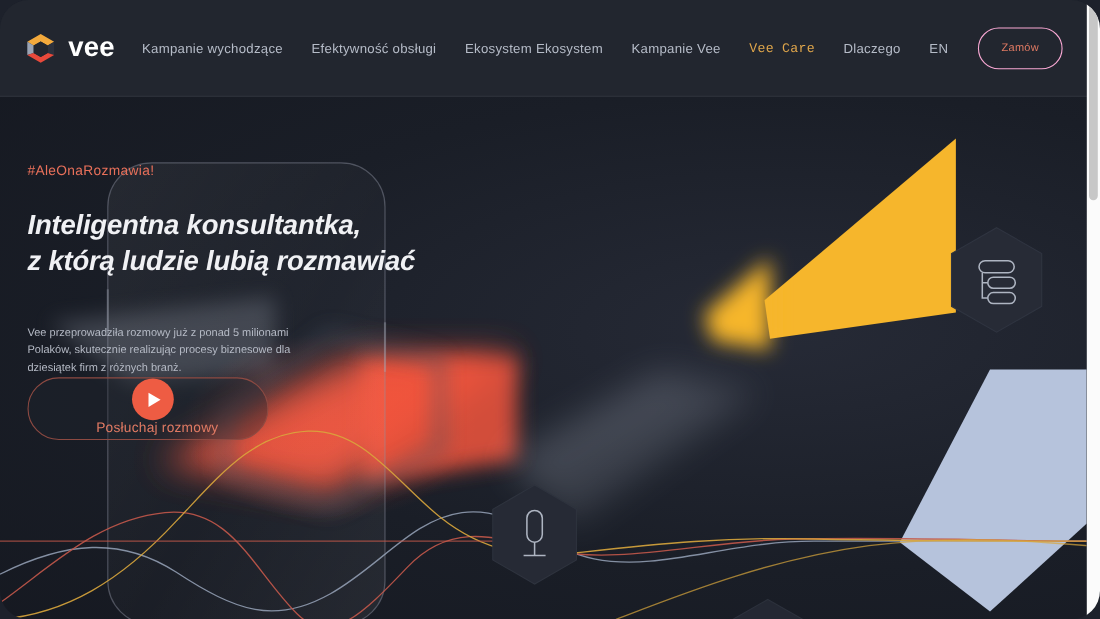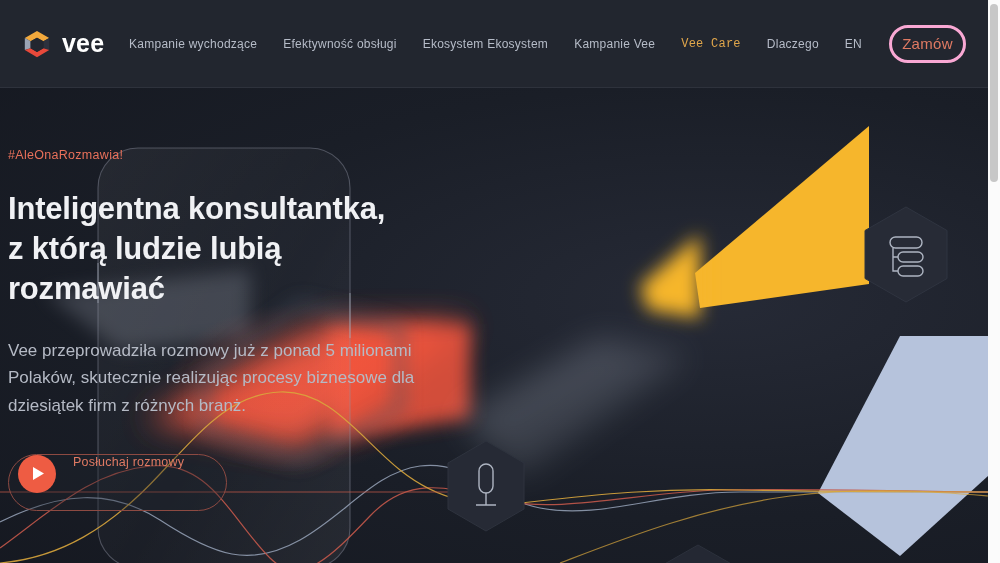--- a/index.html
+++ b/index.html
@@ -11,20 +11,21 @@
     background: #1d212b;
     font-family: "Liberation Sans", sans-serif;
   }
 
   #app {
     position: relative;
     width: 1000px;
     height: 563px;
     overflow: hidden;
     background: #1d212b;
+    border-radius: 26px;
   }
 
   
   .header {
     position: absolute;
     top: 0; left: 0;
     width: 988px;
     height: 88px;
     background: #22262f;
     border-bottom: 1px solid #2e323c;
@@ -63,24 +64,24 @@
     white-space: nowrap;
     cursor: pointer;
   }
   .nav-item.active { color: #e0a64b; font-family: Liberation Mono, monospace; }
 
   .order-btn {
     margin-left: 14px;
     margin-right: 22px;
     width: 77px;
     height: 38px;
-    border: 3px solid #f9a8d4;
+    border: 1px solid #f9a8d4;
     border-radius: 19px;
     color: #e07a63;
-    font-size: 15px;
+    font-size: 10px;
     letter-spacing: 0.3px;
     background: transparent;
     display: flex;
     align-items: center;
     justify-content: center;
     cursor: pointer;
     font-family: "Liberation Sans", sans-serif;
   }
 
   
@@ -89,59 +90,61 @@
     top: 88px; left: 0;
     width: 988px;
     height: 475px;
     background:
       radial-gradient(115% 95% at 72% 45%, #262a36 0%, #1a1e27 48%, #14171f 100%);
     overflow: hidden;
   }
 
   .hero-copy {
     position: absolute;
-    left: 8px;
+    left: 25px;
     top: 60px;
     width: 430px;
     z-index: 30;
   }
 
   .hashtag {
     color: #e8705a;
     font-size: 12.5px;
     letter-spacing: 0.3px;
     margin-bottom: 27px;
   }
 
   .hero-title {
     color: #f0f1f4;
-    font-size: 31px;
+    font-size: 25px;
     font-weight: 700;
     line-height: 1.29;
     letter-spacing: -0.2px;
     white-space: pre-line;
-    margin-bottom: 28px;
+    margin-bottom: 41px;
+    font-style: italic;
   }
 
   .hero-sub {
     color: #b5bac5;
-    font-size: 17px;
+    font-size: 10px;
     line-height: 1.62;
     white-space: pre-line;
-    margin-bottom: 34px;
   }
 
   .cta {
     width: 219px;
     height: 57px;
     border: 1px solid #8d4a42;
     border-radius: 29px;
     display: flex;
+    align-items: center;
     background: rgba(32,36,46,0.35);
     cursor: pointer;
+    flex-direction: column;
   }
   .cta-play {
     width: 38px; height: 38px;
     border-radius: 50%;
     background: #ee5c43;
     margin-left: 9px;
     display: flex;
     align-items: center;
     justify-content: center;
     flex: none;

